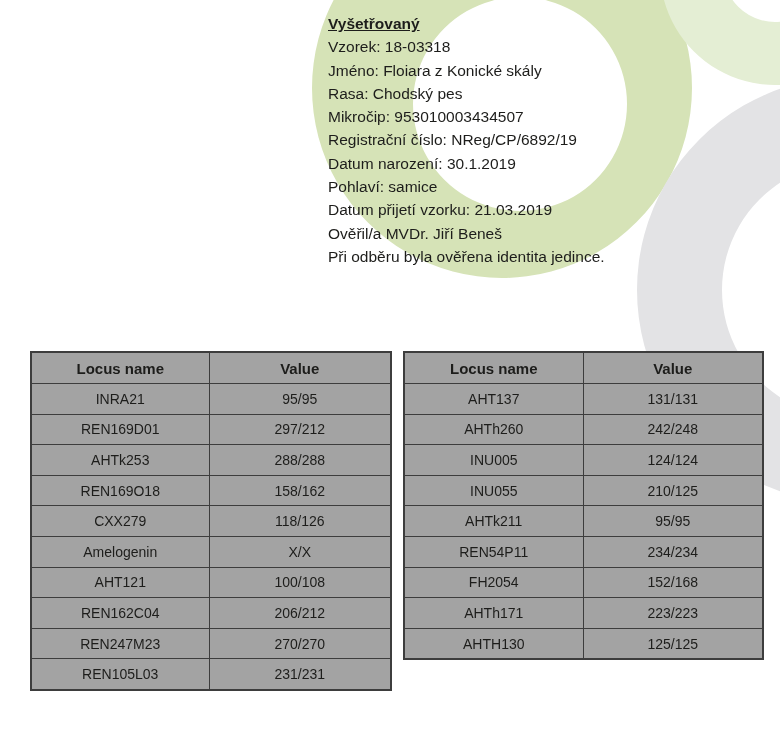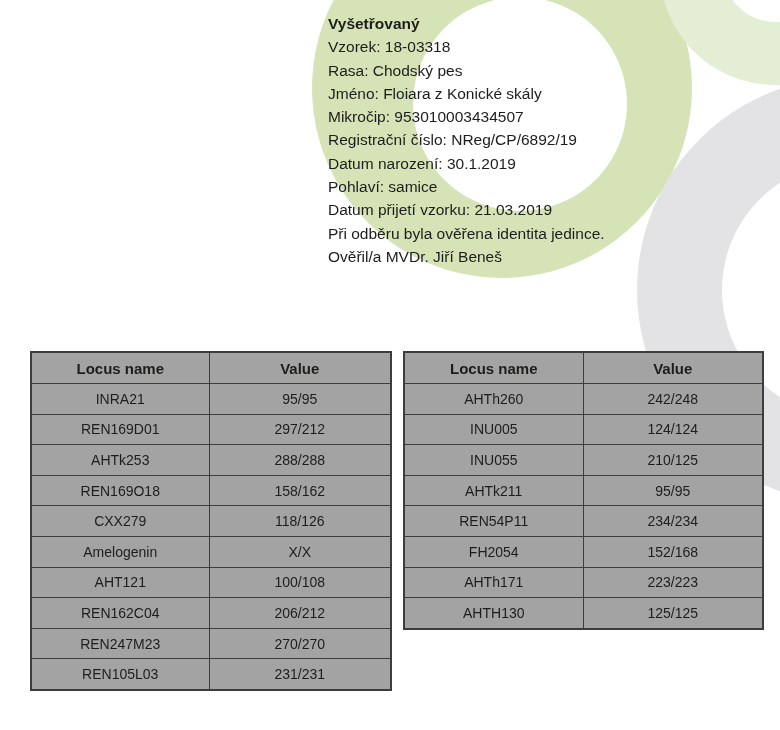--- a/index.html
+++ b/index.html
@@ -20,21 +20,21 @@
   }
   .info-block {
     position: absolute;
     left: 328px;
     top: 12px;
     z-index: 2;
     font-size: 15.5px;
     line-height: 23.3px;
     color: #1d1d1b;
   }
-  .info-title { font-weight: bold; }
+  .info-title { font-weight: bold; text-decoration: underline; }
   .tables-wrap { position: absolute; left: 0; top: 0; z-index: 2; }
   table.locus-table {
     position: absolute;
     top: 351px;
     border-collapse: collapse;
     table-layout: fixed;
     background: #a3a3a3;
     border: 2px solid #3d3d3d;
   }
   table.locus-table.left  { left: 30px;  width: 360px; }
@@ -68,29 +68,29 @@
              M520,-3 a107,107 0 1,0 0.001,0 Z" fill="#d6e3b7"></path>
     <path fill-rule="evenodd" d="M775,-145 a115,115 0 1,0 0.001,0 Z
              M775,-82 a52,52 0 1,0 0.001,0 Z" fill="#e4eed4"></path>
     <path fill-rule="evenodd" d="M850,77 a213,213 0 1,0 0.001,0 Z
              M850,162 a128,128 0 1,0 0.001,0 Z" fill="#e3e3e5"></path>
   </svg>
 
   <div class="info-block">
     <div class="info-title">Vyšetřovaný</div>
     <div class="info-line">Vzorek: 18-03318</div>
+    <div class="info-line">Jméno: Floiara z Konické skály</div>
     <div class="info-line">Rasa: Chodský pes</div>
-    <div class="info-line">Jméno: Floiara z Konické skály</div>
     <div class="info-line">Mikročip: 953010003434507</div>
     <div class="info-line">Registrační číslo: NReg/CP/6892/19</div>
     <div class="info-line">Datum narození: 30.1.2019</div>
     <div class="info-line">Pohlaví: samice</div>
     <div class="info-line">Datum přijetí vzorku: 21.03.2019</div>
+    <div class="info-line">Ověřil/a MVDr. Jiří Beneš</div>
     <div class="info-line">Při odběru byla ověřena identita jedince.</div>
-    <div class="info-line">Ověřil/a MVDr. Jiří Beneš</div>
   </div>
 
   <div class="tables-wrap">
 
     <table class="locus-table left">
       <colgroup>
           <col style="width:178px">
           <col style="width:182px">
         </colgroup>
       <thead>
@@ -149,20 +149,24 @@
           <col style="width:180px">
         </colgroup>
       <thead>
         <tr>
           <th>Locus name</th>
           <th>Value</th>
         </tr>
       </thead>
       <tbody>
         <tr>
+            <td>AHT137</td>
+            <td>131/131</td>
+          </tr>
+        <tr>
             <td>AHTh260</td>
             <td>242/248</td>
           </tr>
         <tr>
             <td>INU005</td>
             <td>124/124</td>
           </tr>
         <tr>
             <td>INU055</td>
             <td>210/125</td>

